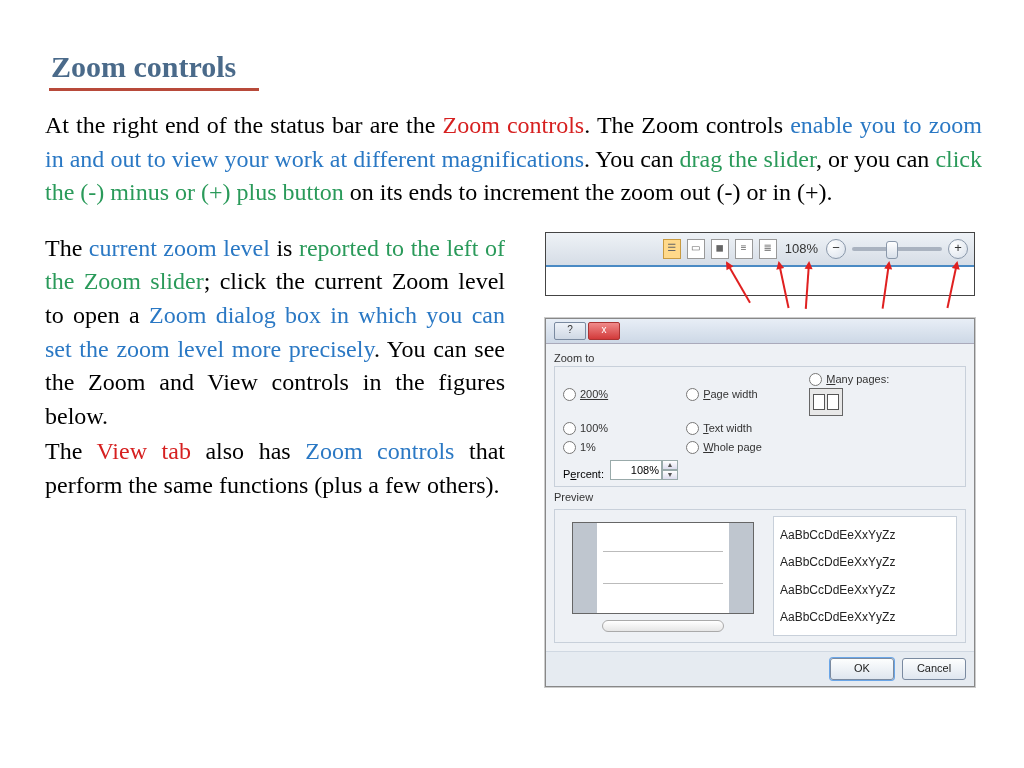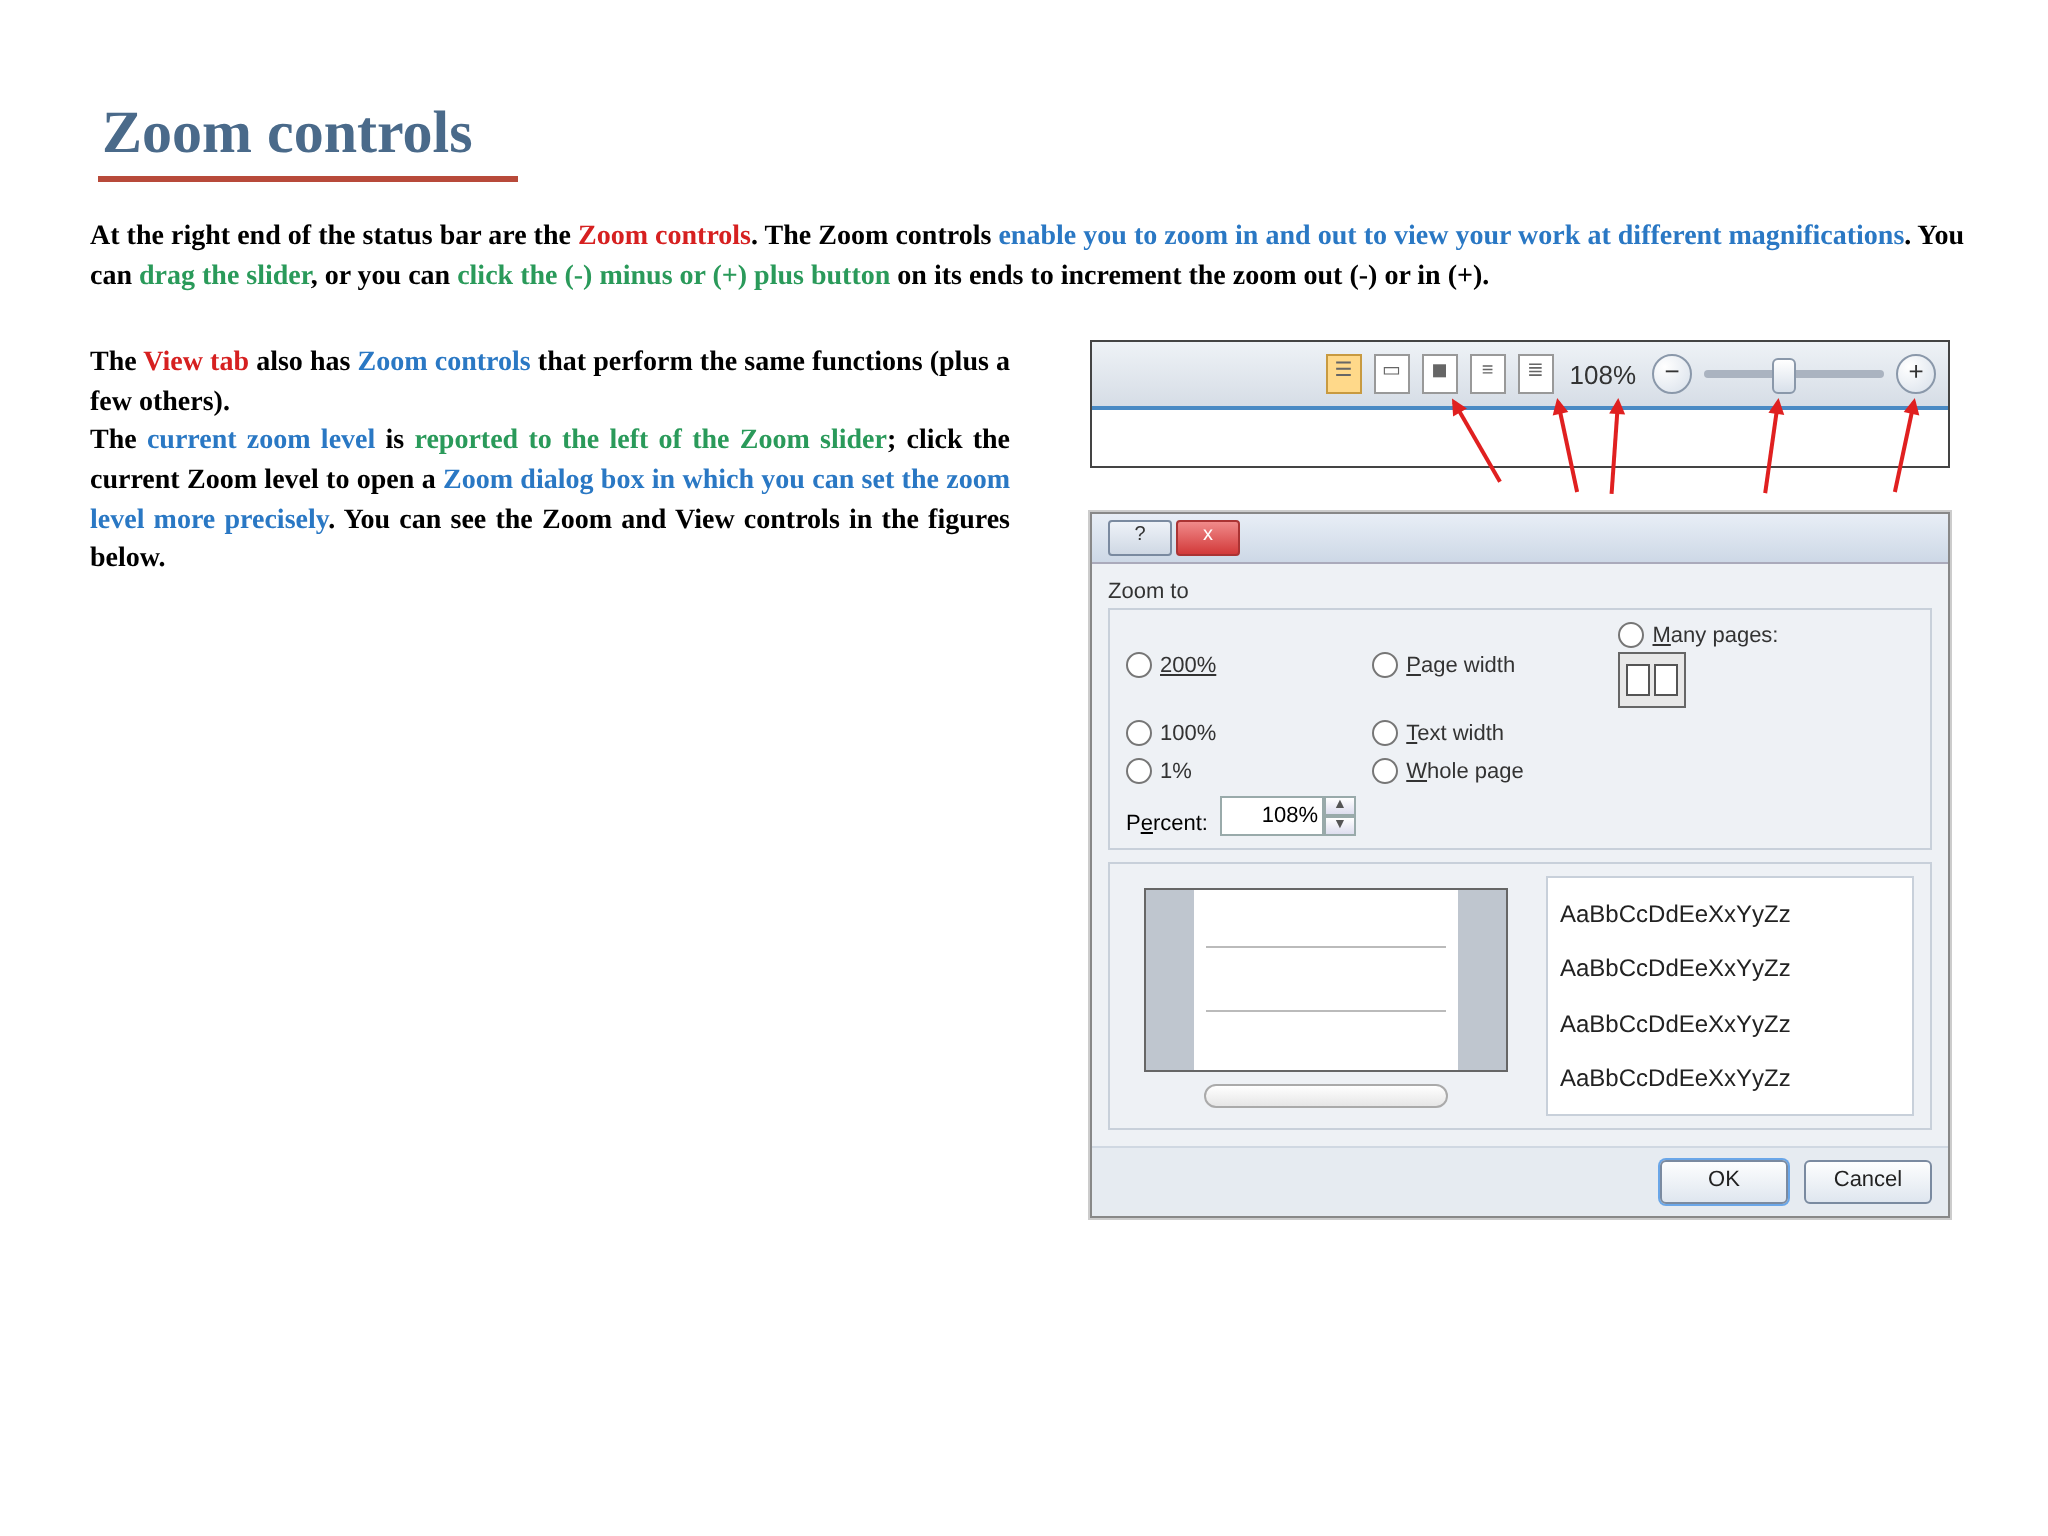--- a/index.html
+++ b/index.html
@@ -22,22 +22,22 @@
     margin: 0 0 4px 6px;
     font-family: Georgia, serif;
   }
   .rule {
     border: none;
     border-top: 3px solid #b84a3a;
     width: 210px;
     margin: 0 0 18px 4px;
   }
   .para {
-    font-size: 14px;
-    font-weight: bold;
+    font-size: 24px;
+    font-weight: normal;
     line-height: 1.4;
     margin: 0;
   }
   .top {
     text-align: justify;
     margin-bottom: 22px;
   }
   .cols {
     display: flex;
     gap: 40px;
@@ -206,25 +206,25 @@
 <div class="slide">
   <h1>Zoom controls</h1>
   <hr class="rule">
 
   <p class="para top">
     <span>At the right end of the status bar are the </span><span class="c-red">Zoom controls</span><span>. The Zoom controls </span><span class="c-blue">enable you to zoom in and out to view your work at different magnifications</span><span>. You can </span><span class="c-green">drag the slider</span><span>, or you can </span><span class="c-green">click the (-) minus or (+) plus button</span><span> on its ends to increment the zoom out (-) or in (+).</span>
   </p>
 
   <div class="cols">
     <div class="left">
+      <p class="para">
+        <span>The </span><span class="c-blue">current zoom level</span><span> is </span><span class="c-green">reported to the left of the Zoom slider</span><span>; click the current Zoom level to open a </span><span class="c-blue">Zoom dialog box in which you can set the zoom level more precisely</span><span>. You can see the Zoom and View controls in the figures below.</span>
+      </p>
       <p class="para" style="margin-top:2px;">
         <span>The </span><span class="c-red">View tab</span><span> also has </span><span class="c-blue">Zoom controls</span><span> that perform the same functions (plus a few others).</span>
-      </p>
-      <p class="para">
-        <span>The </span><span class="c-blue">current zoom level</span><span> is </span><span class="c-green">reported to the left of the Zoom slider</span><span>; click the current Zoom level to open a </span><span class="c-blue">Zoom dialog box in which you can set the zoom level more precisely</span><span>. You can see the Zoom and View controls in the figures below.</span>
       </p>
     </div>
 
     <div class="right">
 
       <div class="statusbox">
         <div class="sbar">
           <div class="viewbtn active">☰</div>
           <div class="viewbtn">▭</div>
           <div class="viewbtn">◼</div>
@@ -293,20 +293,21 @@
               <div class="spin">
                 <input value="108%" style="">
                 <div class="spinbtns">
                   <span>▲</span>
                   <span>▼</span>
                 </div>
               </div>
             </div>
           </div>
 
+          <div class="grp-label" style="margin-top:4px;">Preview</div>
           <div class="preview">
             <div class="monitor">
               <div class="screen">
                 <div class="line" style="top:28px;"></div>
                 <div class="line" style="top:60px;"></div>
               </div>
               <div class="stand"></div>
             </div>
             <div class="sample">
               <div>AaBbCcDdEeXxYyZz</div>

